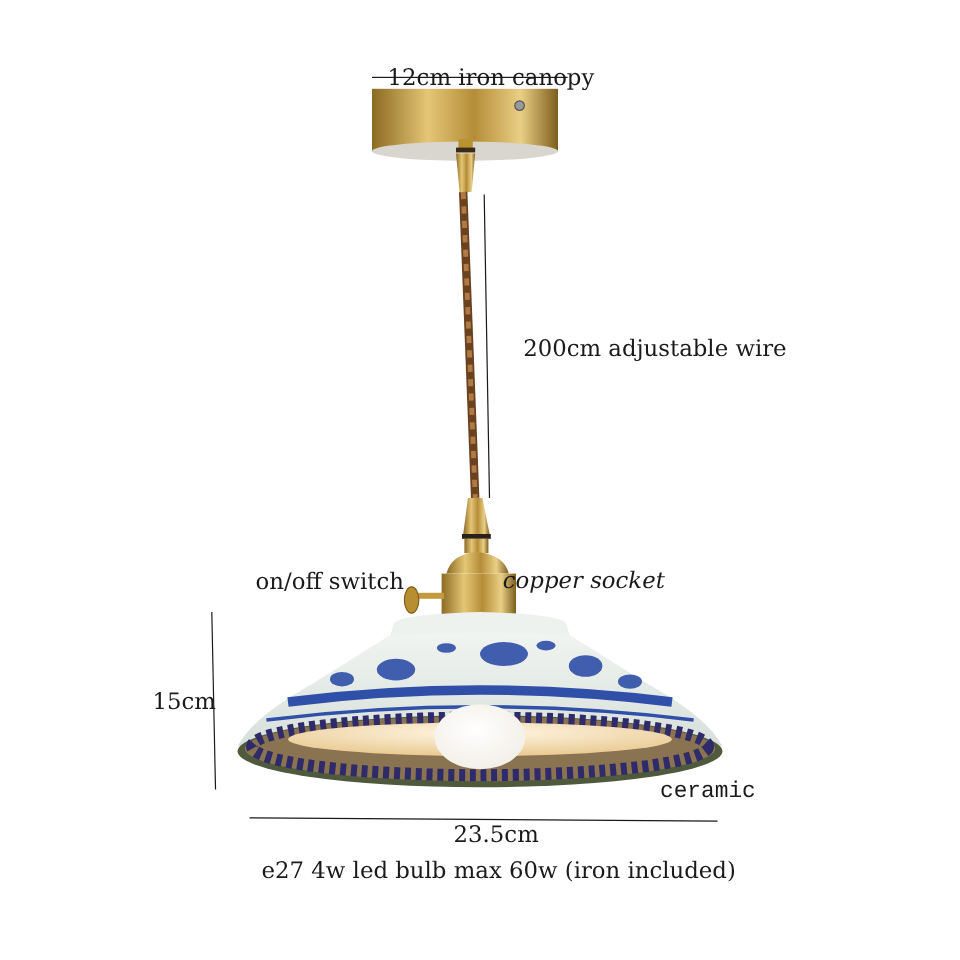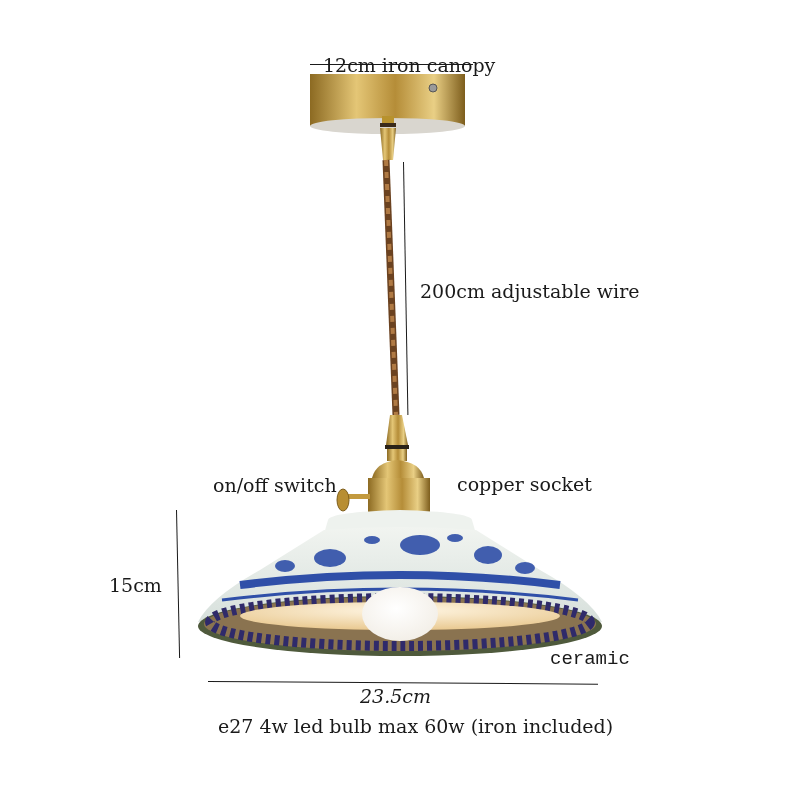--- a/index.html
+++ b/index.html
@@ -88,19 +88,19 @@
 
   <ellipse cx="400" cy="614" rx="38" ry="27" fill="url(#bulbG)"></ellipse>
 </svg>
 
 <div class="dimline" style="left:310px;top:64px;width:163px;height:1px;"></div>
 <div class="dimline" style="left:403px;top:162px;width:1px;height:253px;transform:rotate(-1deg);transform-origin:top;"></div>
 <div class="dimline" style="left:176px;top:510px;width:1px;height:148px;transform:rotate(-1.2deg);transform-origin:top;"></div>
 <div class="dimline" style="left:208px;top:681px;width:390px;height:1px;transform:rotate(0.4deg);transform-origin:left;"></div>
 
 <div class="label" style="left:310px;top:56px;margin-left:13px;">12cm iron canopy</div>
-<div class="label" style="left:404px;top:282px;padding-left:16px;">200cm adjustable wire</div>
-<div class="label" style="left:457px;top:475px;">copper socket</div>
+<div class="label" style="left:420px;top:282px;padding-left:16px;">200cm adjustable wire</div>
+<div class="label" style="left:419px;top:475px;font-style:italic;">copper socket</div>
 <div class="label" style="left:213px;top:476px;">on/off switch</div>
-<div class="label" style="left:109px;top:576px;">15cm</div>
+<div class="label" style="left:127px;top:576px;">15cm</div>
 <div class="label" style="left:550px;top:650px;font-family:Liberation Mono, monospace;">ceramic</div>
-<div class="label" style="left:360px;top:687px;font-style:italic;">23.5cm</div>
+<div class="label" style="left:378px;top:687px;">23.5cm</div>
 <div class="label" style="left:218px;top:717px;">e27 4w led bulb max 60w  (iron included)</div>
 
 </body></html>

